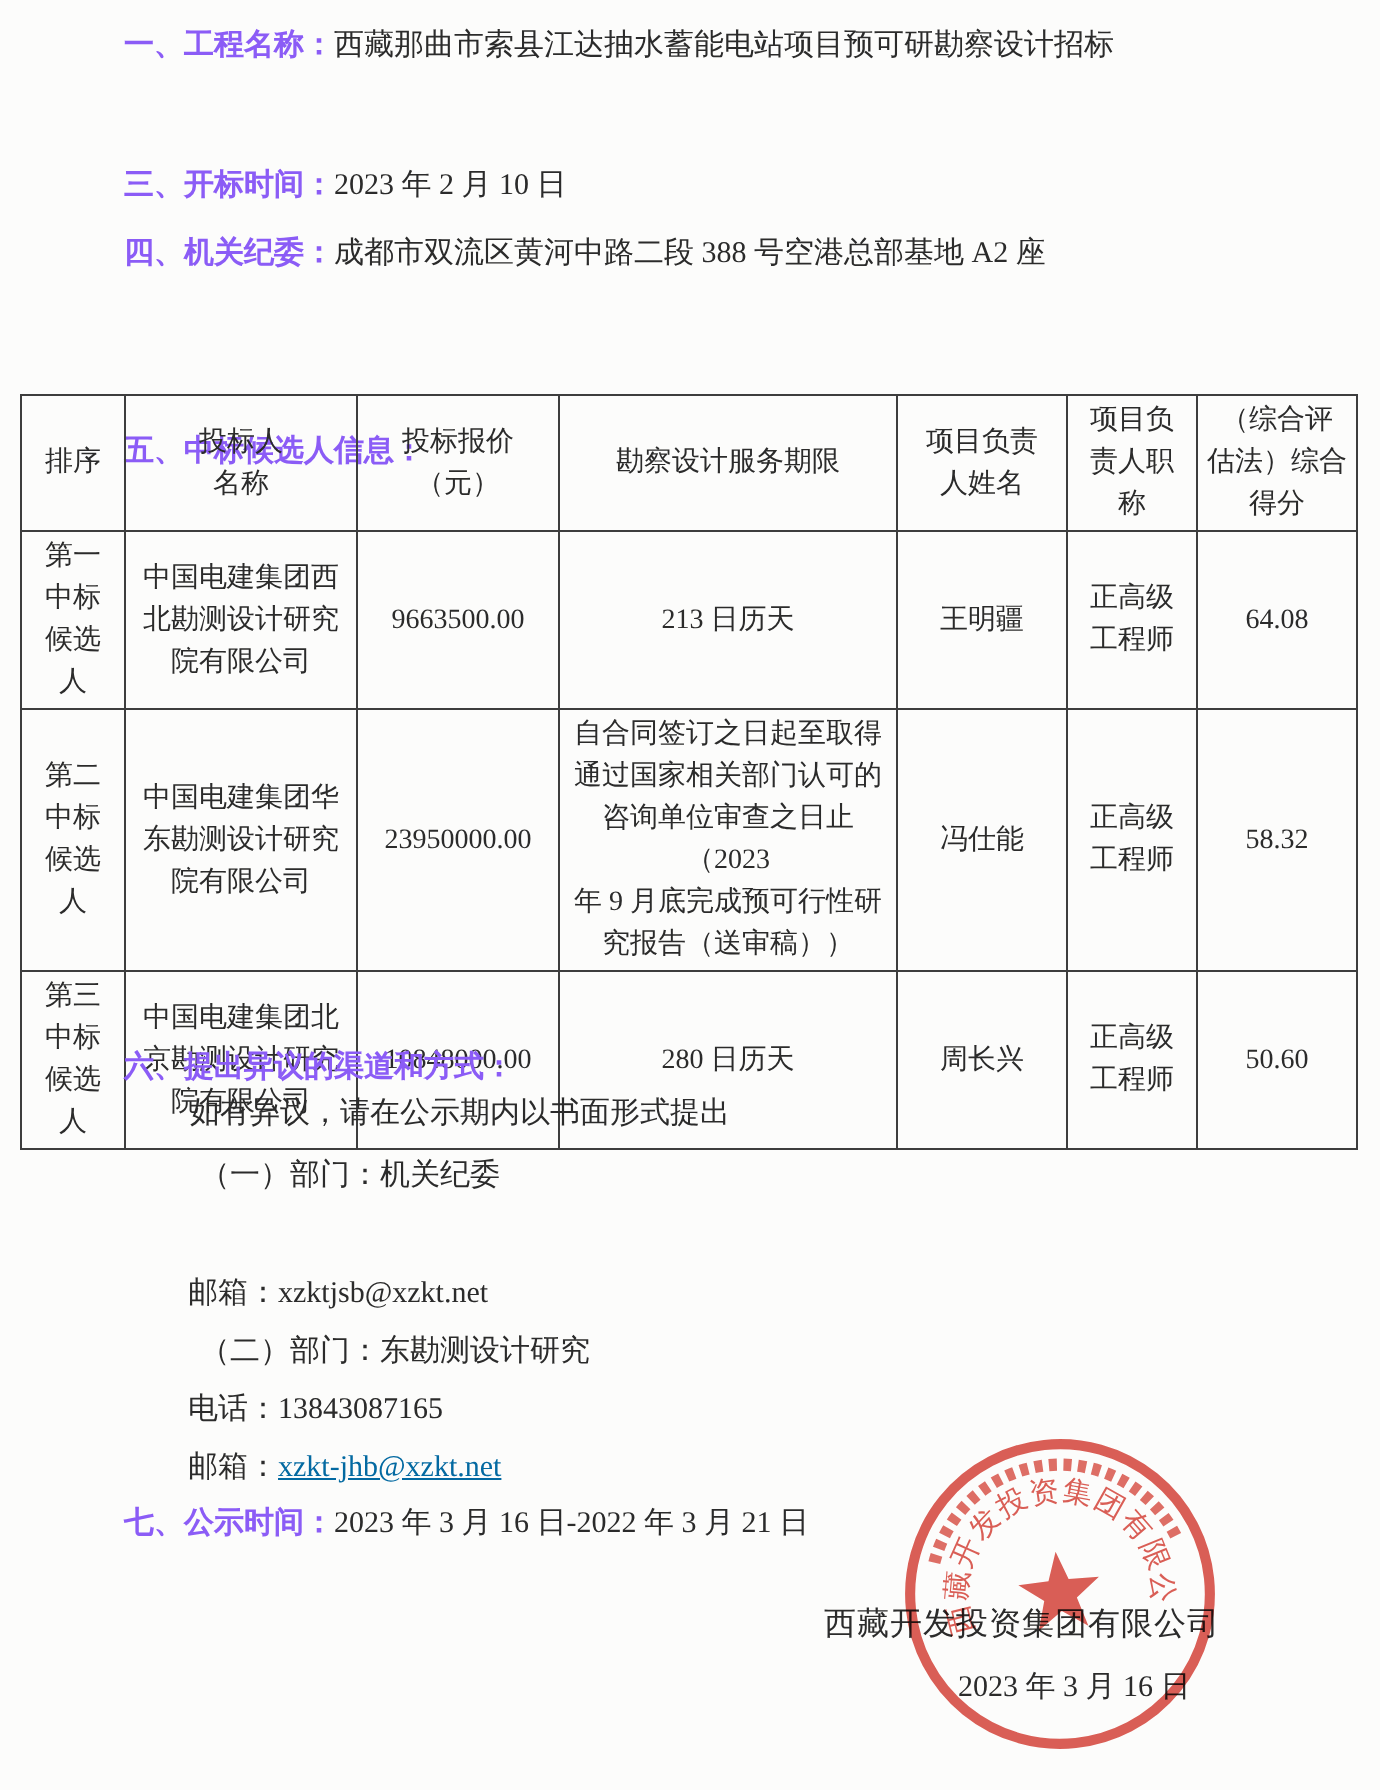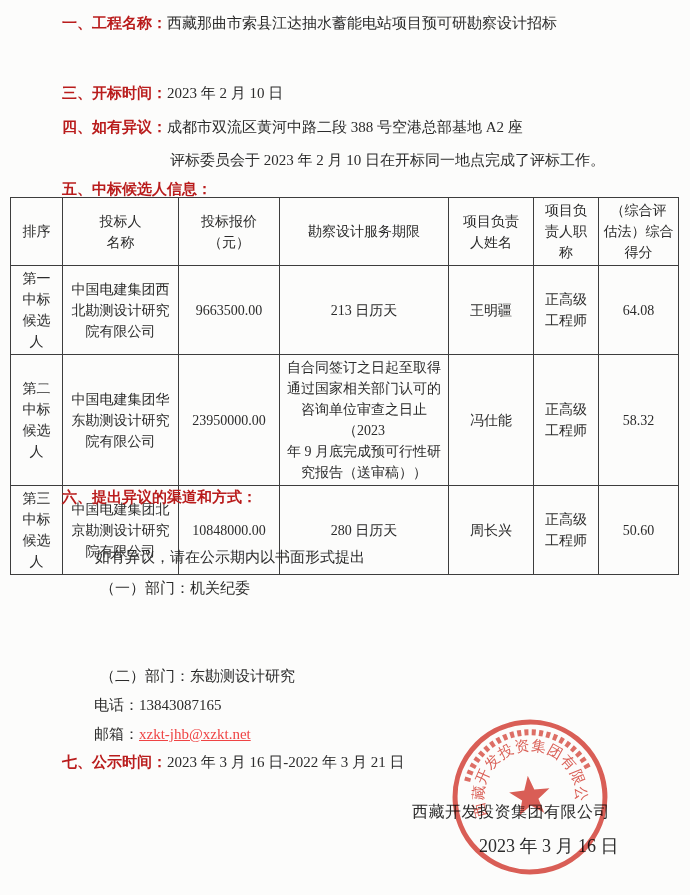--- a/index.html
+++ b/index.html
@@ -8,21 +8,21 @@
     position:relative;
     width:690px; height:895px;
     margin:0 auto;
     background:#fcfcfb;
     font-family:"Liberation Serif","DejaVu Serif",serif;
     color:#2b2b2b;
     overflow:hidden;
   }
   .abs { position:absolute; white-space:nowrap; }
   .line { font-size:15px; line-height:20px; }
-  .hei { font-family:"Liberation Sans","DejaVu Sans",sans-serif; font-weight:700; color:#b91c1c; }
+  .hei { font-family:"Liberation Sans","DejaVu Sans",sans-serif; font-weight:700; color:#8b5cf6;margin-top:37px; }
   .val { font-family:"Liberation Serif","DejaVu Serif",serif; font-weight:400; }
 
   table.bid {
     position:absolute; left:10px; top:197px;
     width:668px; border-collapse:collapse; table-layout:fixed;
   }
   table.bid td, table.bid th {
     border:1px solid #3d3d3d;
     font-weight:400;
     font-size:14px;
@@ -33,23 +33,23 @@
     color:#2b2b2b;
   }
   .pre { white-space:pre-line; }
   tr.hdr   { height:56px; }
   tr.r1    { height:75px; }
   tr.r2    { height:105px; }
   tr.r3    { height:75px;padding-left:12px; }
   td.rank  { line-height:1.32; }
   td.dur   { line-height:1.48; font-size:13.5px; }
 
-  .email-link { color:#ef4444; text-decoration:underline; }
+  .email-link { color:#0369a1; text-decoration:underline; }
   .sig { font-size:16px; letter-spacing:0.5px; }
-  .sigdate { font-size:18px; }
+  .sigdate { font-size:15px; }
 
   .stamp {
     position:absolute; left:449px; top:716px;
     width:162px; height:162px;
     transform:rotate(-6deg);
     mix-blend-mode:multiply;
     opacity:0.88;
   }
 </style>
 </head>
@@ -57,23 +57,22 @@
 
 <div class="page">
 
   <div class="abs line" style="left:62px; top:13px;">
     <span class="hei">一、工程名称：</span><span class="val">西藏那曲市索县江达抽水蓄能电站项目预可研勘察设计招标</span>
   </div>
   <div class="abs line" style="left:62px; top:83px;">
     <span class="hei">三、开标时间：</span><span class="val">2023 年 2 月 10 日</span>
   </div>
   <div class="abs line" style="left:62px; top:117px;">
-    <span class="hei">四、如有异议：</span><span class="val">成都市双流区黄河中路二段 388 号空港总部基地 A2 座</span>
+    <span class="hei">四、机关纪委：</span><span class="val">成都市双流区黄河中路二段 388 号空港总部基地 A2 座</span>
   </div>
-  <div class="abs line val" style="left:170px; top:150px;">评标委员会于 2023 年 2 月 10 日在开标同一地点完成了评标工作。</div>
 
   <div class="abs line hei" style="left:62px; top:179px;">五、中标候选人信息：</div>
 
   <table class="bid">
     <colgroup>
       <col style="width:52px">
         <col style="width:116px">
         <col style="width:101px">
       <col style="width:169px">
         <col style="width:85px">
@@ -148,20 +147,23 @@
     </tr>
   </tbody>
     </table>
 
   <div class="abs line hei" style="left:62px; top:487px;">六、提出异议的渠道和方式：</div>
   <div class="abs line val" style="left:100px; top:578px;">
     <span>（一）部门：</span><span>机关纪委</span>
   </div>
 
   <div class="abs line val" style="left:95px; top:547px;">如有异议，请在公示期内以书面形式提出</div>
+  <div class="abs line val" style="left:94px; top:637px;">
+    <span>邮箱：</span><span>xzktjsb@xzkt.net</span>
+  </div>
 
   <div class="abs line val" style="left:100px; top:666px;">
     <span>（二）部门：</span><span>东勘测设计研究</span>
   </div>
   <div class="abs line val" style="left:94px; top:695px;">
     <span>电话：</span><span>13843087165</span>
   </div>
   <div class="abs line val" style="left:94px; top:724px;">
     <span>邮箱：</span><a href="#" class="email-link">xzkt-jhb@xzkt.net</a>
   </div>

